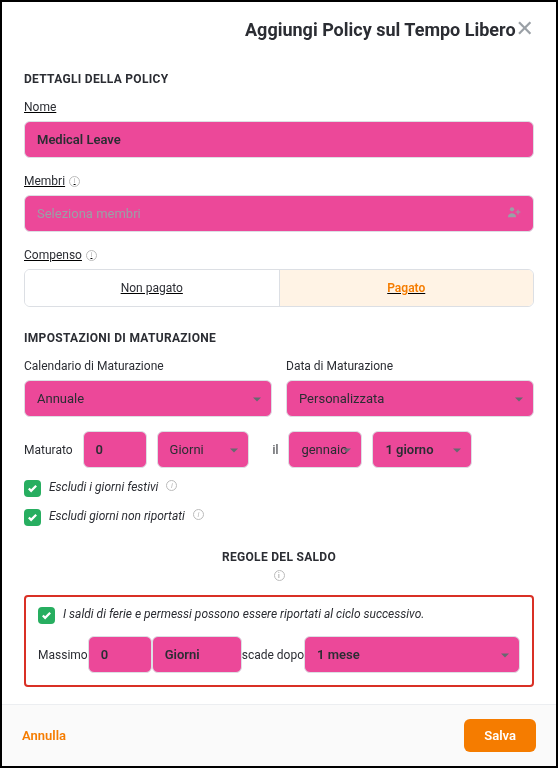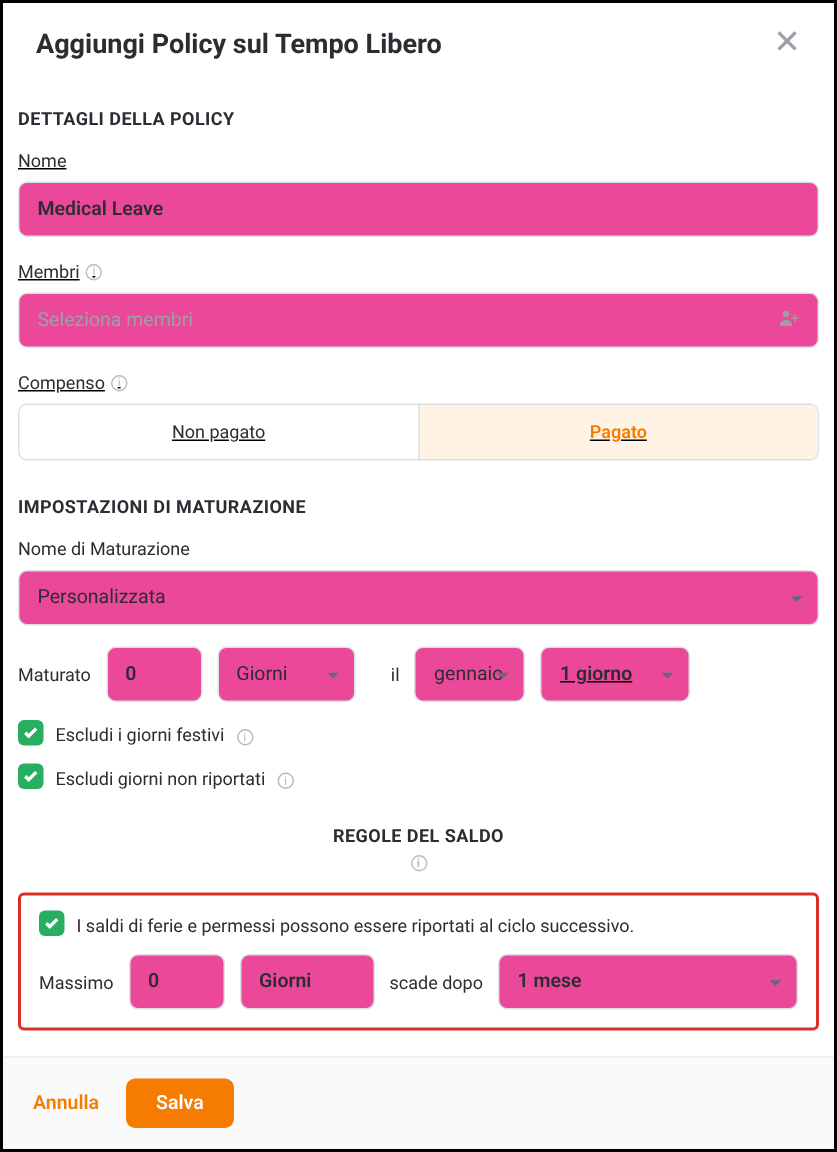--- a/index.html
+++ b/index.html
@@ -21,26 +21,26 @@
     height: 768px;
     border: 2px solid #000;
     display: flex;
     flex-direction: column;
     overflow: hidden;
   }
   .dialog { display: flex; flex-direction: column; flex: 1; }
   .header {
     display: flex;
     align-items: center;
-    justify-content: space-between;
+    justify-content: flex-end;
     padding: 16px 22px 32px 22px;
   }
   .header h1 { margin: 0; font-size: 18px; font-weight: 700; color: var(--text-dark); }
   .close { color: #9aa0a6; font-size: 22px; line-height: 1; }
-  .content { padding: 0 10px 12px; flex: 1; overflow: auto; }
+  .content { padding: 0 22px 12px; flex: 1; overflow: auto; }
   .section-title {
     font-size: 12px;
     font-weight: 700;
     letter-spacing: 0.3px;
     color: var(--text-dark);
     margin: 0 0 14px 0;
   }
   .label { font-size: 12px; color: var(--text-dark); margin-bottom: 7px; display: flex; align-items: center; gap: 4px; }
   .info-icon {
     display: inline-flex;
@@ -97,43 +97,43 @@
   .select-box .caret {
     position: absolute; right: 10px; top: 50%; transform: translateY(-50%);
     pointer-events: none;
   }
   .caret svg { width: 10px; height: 10px; fill: var(--text-muted); }
   .inline-label { font-size: 12px; color: var(--text-dark); white-space: nowrap; }
   .accrual-row { display: flex; align-items: center; gap: 10px; flex-wrap: nowrap; }
   .accrual-row .num { width: 64px; }
   .accrual-row .sel-sm { width: 88px; }
   .num-input { text-align: left; }
-  .checkbox-row { display: flex; align-items: flex-end; gap: 8px; margin-top: 12px; }
+  .checkbox-row { display: flex; align-items: flex-start; gap: 8px; margin-top: 12px; font-style: italic; }
   .chk {
     width: 17px; height: 17px; border-radius: 4px; background: var(--green);
     display: inline-flex; align-items: center; justify-content: center;
   }
   .chk svg { width: 11px; height: 11px; fill: none; stroke: #fff; stroke-width: 2.5; }
   .chk-label { font-size: 12px; color: var(--text-dark); }
   .balance-box {
     border: 2px solid var(--red);
     border-radius: 4px;
     padding: 10px 12px 12px;
   }
-  .balance-box .max-row { display: flex; align-items: center; gap: 10px; margin-top: 12px; }
+  .balance-box .max-row { display: flex; align-items: center; margin-top: 12px; }
   .balance-box .max-row .num { width: 64px; }
   .balance-box .max-row .sel-sm { width: 90px; }
   .balance-box .max-row .sel-lg { flex: 1; }
   .footer {
     border-top: 1px solid #eceef1;
     background: var(--footer-bg);
     padding: 14px 20px;
     display: flex;
-    justify-content: flex-start;
-    gap: 18px;
+    justify-content: space-between;
+    gap: 4px;
     align-items: center;
   }
   .btn-cancel {
     color: var(--orange);
     font-size: 13px;
     font-weight: 600;
   }
   .btn-save {
     background: var(--orange);
     color: #fff;
@@ -188,21 +188,30 @@
       <div class="segmented">
         <div class="seg">Non pagato</div>
         <div class="seg active">Pagato</div>
       </div>
     </div>
 
     <div class="section-title gap-section">IMPOSTAZIONI DI MATURAZIONE</div>
 
     <div class="row">
       <div class="col">
-        <div class="label">Nome di Maturazione</div>
+        <div class="label">Calendario di Maturazione</div>
+        <div class="select-box">
+          <div class="input select">Annuale</div>
+          <span class="caret"><svg viewBox="0 0 10 10">
+                <path d="M1 3l4 4 4-4z"></path>
+              </svg></span>
+        </div>
+      </div>
+      <div class="col">
+        <div class="label">Data di Maturazione</div>
         <div class="select-box">
           <div class="input select">Personalizzata</div>
           <span class="caret"><svg viewBox="0 0 10 10">
                 <path d="M1 3l4 4 4-4z"></path>
               </svg></span>
         </div>
       </div>
     </div>
 
     <div class="accrual-row gap-sm">
@@ -214,21 +223,21 @@
               <path d="M1 3l4 4 4-4z"></path>
             </svg></span>
       </div>
       <span class="inline-label" style="margin-left:14px;">il</span>
       <div class="select-box" style="width:74px;">
         <div class="input select">gennaio</div>
         <span class="caret"><svg viewBox="0 0 10 10">
               <path d="M1 3l4 4 4-4z"></path>
             </svg></span>
       </div>
-      <div class="select-box" style="width:100px;text-decoration:underline;">
+      <div class="select-box" style="width:100px;">
         <div class="input select" style="font-weight:600;">1 giorno</div>
         <span class="caret"><svg viewBox="0 0 10 10">
               <path d="M1 3l4 4 4-4z"></path>
             </svg></span>
       </div>
     </div>
 
     <div class="checkbox-row">
       <span class="chk">
           <svg viewBox="0 0 12 12">

